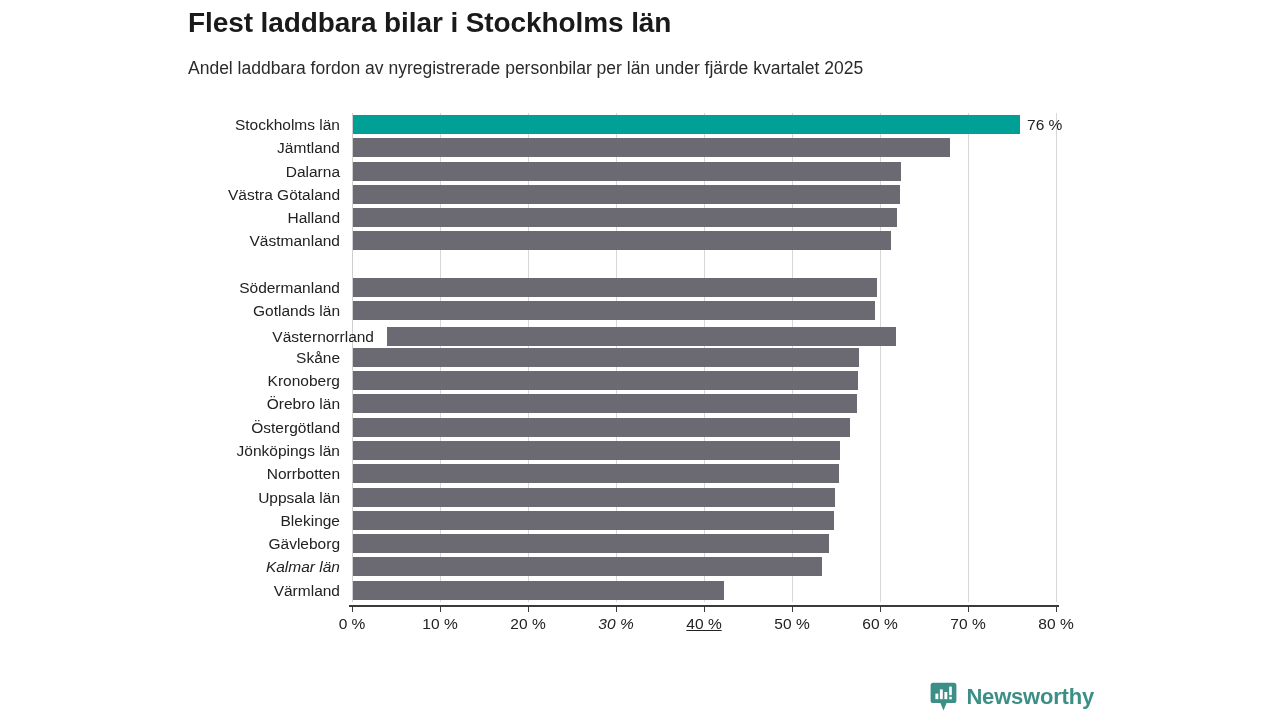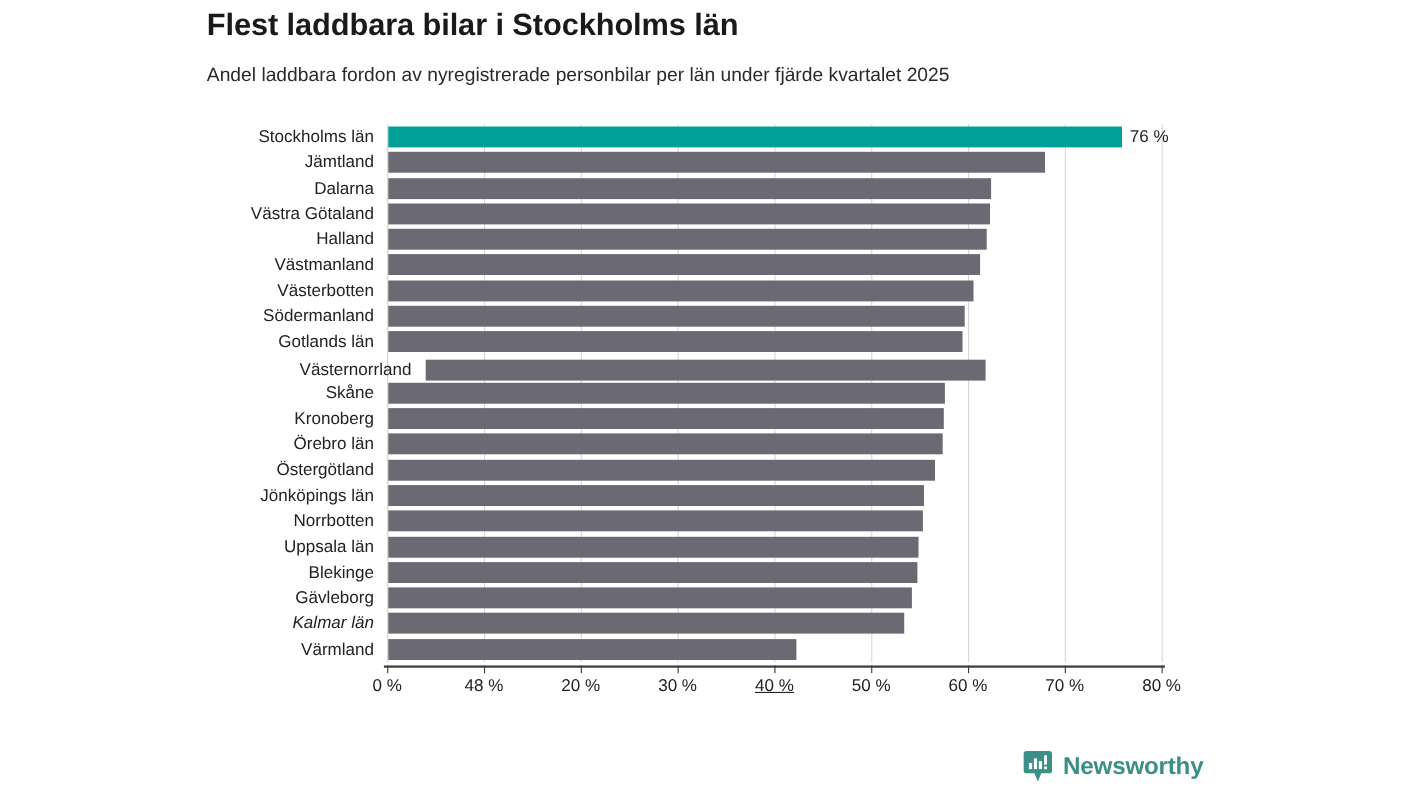--- a/index.html
+++ b/index.html
@@ -202,24 +202,20 @@
           <div class="bar" style="width: 547.36px;"></div>
         </div>
         <div class="row" style="top: 93.1429px; height: 23.2857px;">
           <div class="row-label">Halland</div>
           <div class="bar" style="width: 543.84px;"></div>
         </div>
         <div class="row" style="top: 116.429px; height: 23.2857px;">
           <div class="row-label">Västmanland</div>
           <div class="bar" style="width: 537.68px;"></div>
         </div>
-        <div class="row" style="top: 139.714px; height: 23.2857px;">
-          <div class="row-label">Västerbotten</div>
-          <div class="bar" style="width: 531.52px;"></div>
-        </div>
         <div class="row" style="top: 163px; height: 23.2857px;">
           <div class="row-label">Södermanland</div>
           <div class="bar" style="width: 523.6px;"></div>
         </div>
         <div class="row" style="top: 186.286px; height: 23.2857px;">
           <div class="row-label">Gotlands län</div>
           <div class="bar" style="width: 521.84px;"></div>
         </div>
         <div class="row" style="top: 212px; height: 23.2857px; margin-left: 34px;">
           <div class="row-label">Västernorrland</div>
@@ -271,25 +267,25 @@
         </div>
       </div>
   </div>
 </div>
 
 <div class="x-axis" id="x-axis">
   <div class="x-axis-line"></div>
 <div class="tick" style="left: 0px;"></div>
     <div class="tick-label" style="left: 0px;">0 %</div>
     <div class="tick" style="left: 88px;"></div>
-    <div class="tick-label" style="left: 88px;">48 %</div>
+    <div class="tick-label" style="left: 88px;">10 %</div>
     <div class="tick" style="left: 176px;"></div>
     <div class="tick-label" style="left: 176px;">20 %</div>
     <div class="tick" style="left: 264px;"></div>
-    <div class="tick-label" style="left: 264px;">30 %</div>
+    <div class="tick-label" style="left: 264px; font-style: italic;">30 %</div>
     <div class="tick" style="left: 352px;"></div>
     <div class="tick-label" style="left: 352px; text-decoration: underline;">40 %</div>
     <div class="tick" style="left: 440px;"></div>
     <div class="tick-label" style="left: 440px;">50 %</div>
     <div class="tick" style="left: 528px;"></div>
     <div class="tick-label" style="left: 528px;">60 %</div>
     <div class="tick" style="left: 616px;"></div>
     <div class="tick-label" style="left: 616px;">70 %</div>
     <div class="tick" style="left: 704px;"></div>
     <div class="tick-label" style="left: 704px;">80 %</div>

